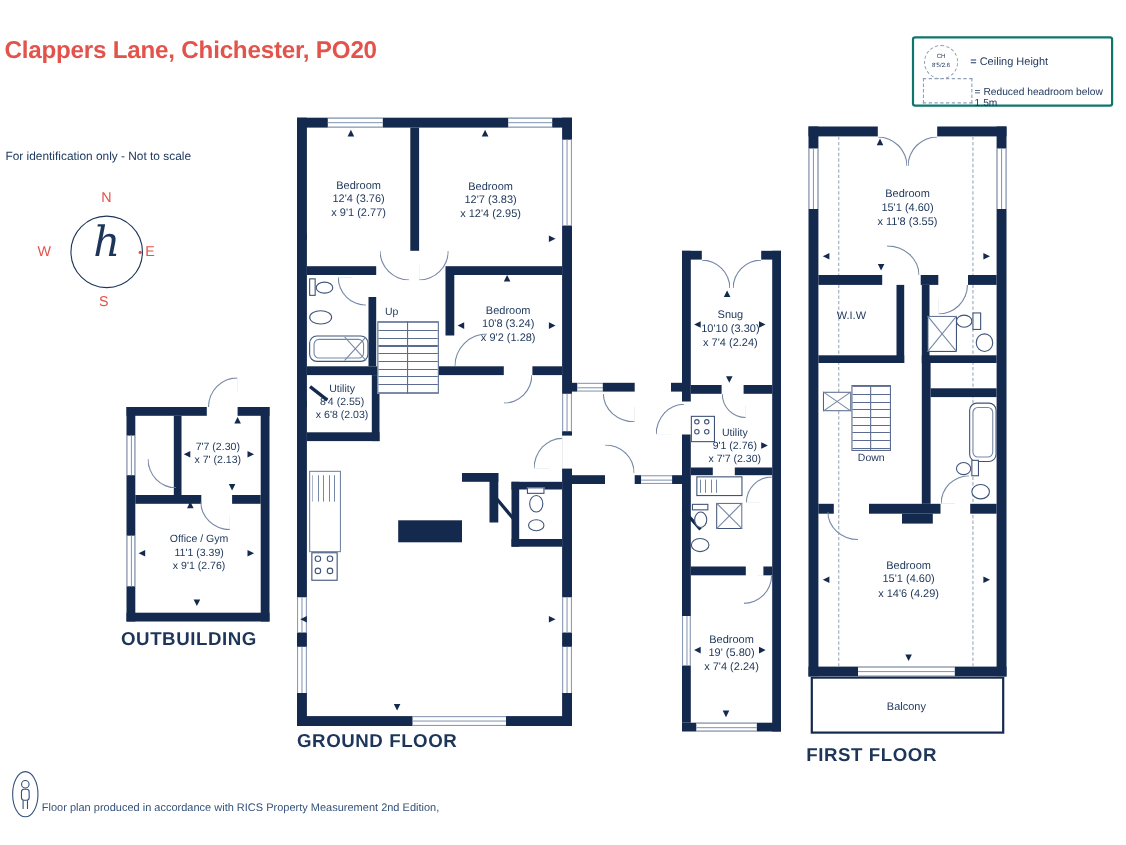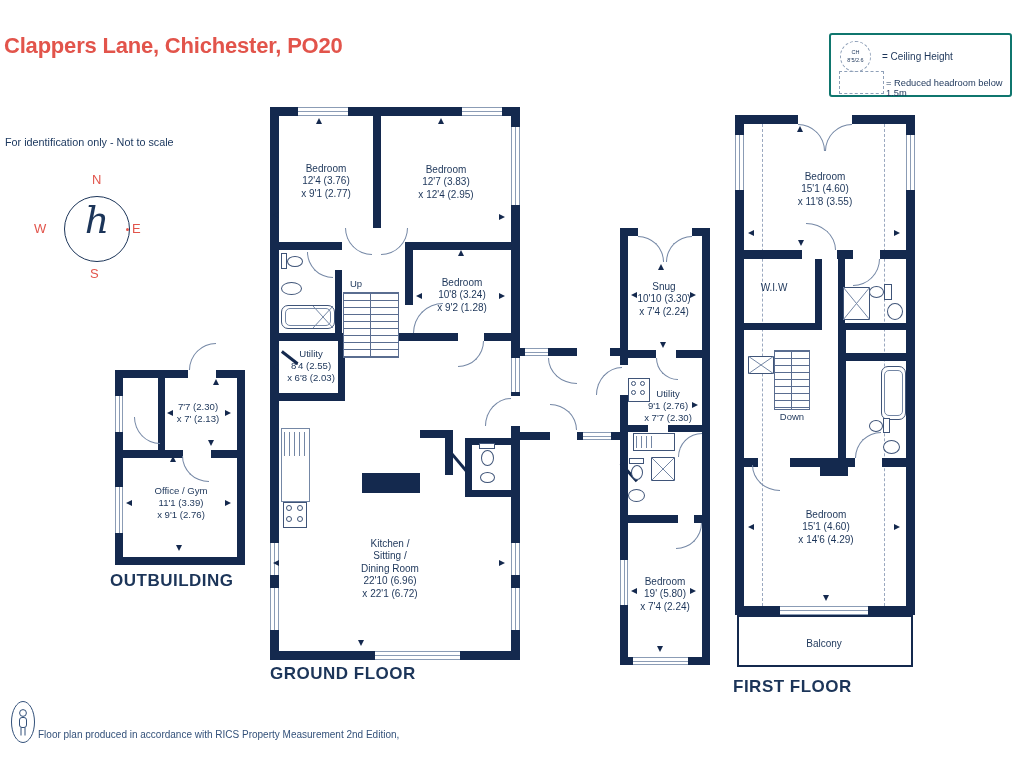--- a/index.html
+++ b/index.html
@@ -319,27 +319,20 @@
   <div class="room" style="left:462px;top:296px">
     <div>Bedroom</div>
       <div>10'8 (3.24)</div>
       <div>x 9'2 (1.28)</div>
   </div>
   <div class="room" style="left:311px;top:366px;font-size:9.6px">
     <div>Utility</div>
       <div>8'4 (2.55)</div>
       <div>x 6'8 (2.03)</div>
   </div>
-  <div class="room" style="left:390px;top:569px">
-    <div>Kitchen /</div>
-      <div>Sitting /</div>
-      <div>Dining Room</div>
-    <div>22'10 (6.96)</div>
-      <div>x 22'1 (6.72)</div>
-  </div>
   <div class="room" style="left:664px;top:300px">
     <div>Snug</div>
       <div>10'10 (3.30)</div>
       <div>x 7'4 (2.24)</div>
   </div>
   <div class="room" style="left:668px;top:406px;font-size:9.6px">
     <div>Utility</div>
       <div>9'1 (2.76)</div>
       <div>x 7'7 (2.30)</div>
   </div>

